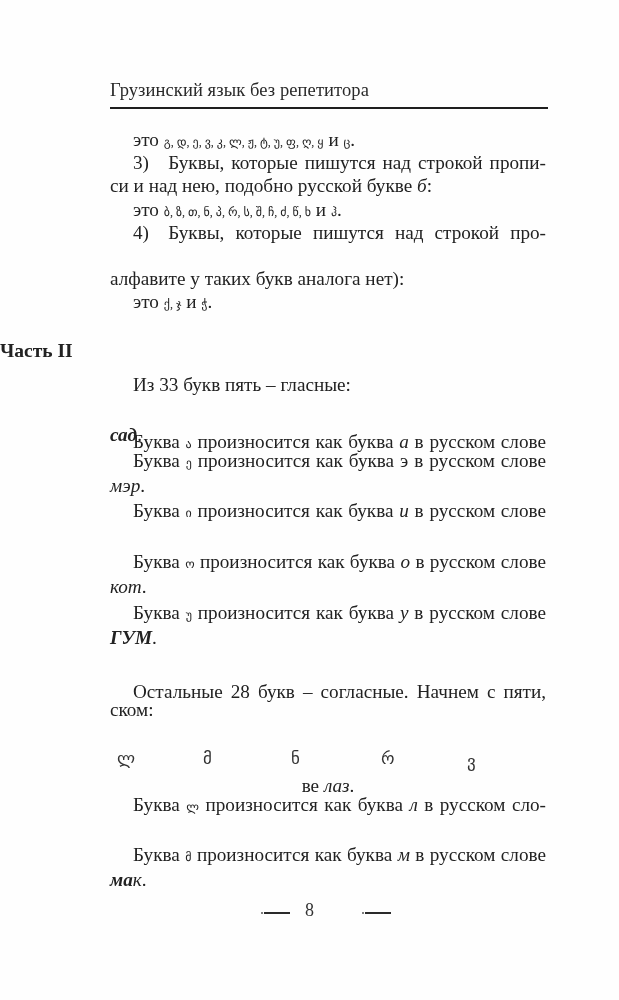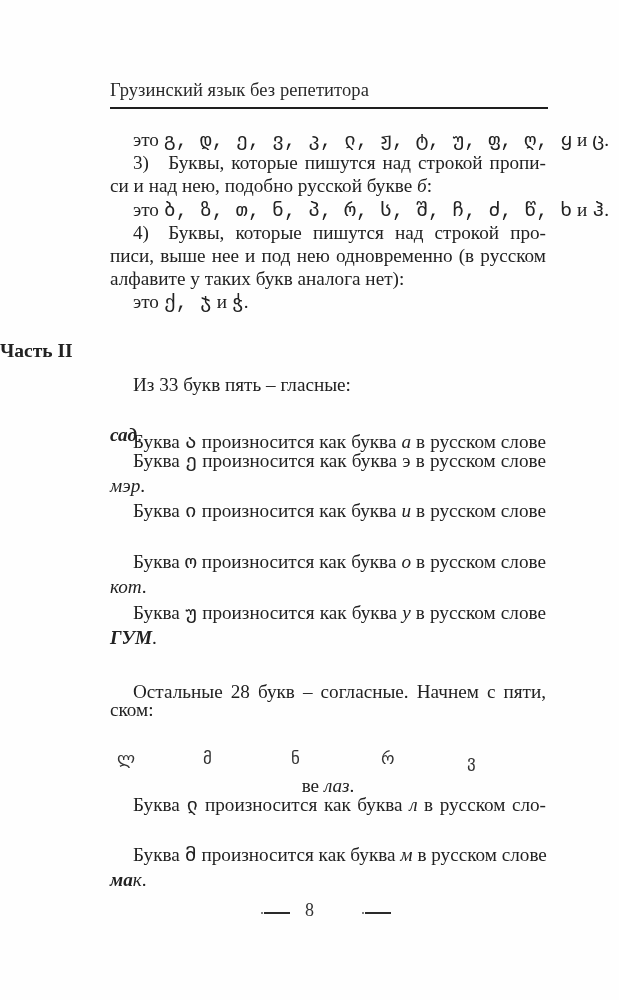--- a/index.html
+++ b/index.html
@@ -5,21 +5,21 @@
     html, body { margin: 0; padding: 0; background: #ffffff; }
     body { width: 619px; height: 1000px; position: relative; overflow: hidden;
            font-family: "Liberation Serif", "DejaVu Serif", serif; color: #222222; }
     .page { position: absolute; left: 0; top: 0; width: 619px; height: 1000px; background: #fefefe; }
     .running-head { position: absolute; left: 110px; top: 80px; font-size: 18.5px; color: #2a2a2a;
                     font-family: "Liberation Serif", "DejaVu Serif", serif; letter-spacing: 0.1px; }
     .head-rule { position: absolute; left: 110px; top: 107px; width: 438px; height: 2px; background: #1e1e1e; }
     .line { position: absolute; left: 110px; width: 436px; font-size: 19.2px; white-space: nowrap; line-height: 24px; }
     .line.indent { left: 133px; width: 413px; }
     .line.justify { text-align: justify; text-align-last: justify; }
-    .geo { font-family: Liberation Mono, monospace; font-size: 20px; }
+    .geo { font-family: Liberation Serif, serif; font-size: 12px; }
     .i { font-style: italic; }
     .bi { font-style: italic; font-weight: bold; }
     .heading { position: absolute; left: 0; width: 619px; text-align: left; top: 340px;
                font-size: 19.5px; font-weight: bold; }
     .letter-row { position: absolute; top: 748px; left: 0; width: 619px; height: 30px; }
     .letter-row span { position: absolute; font-family: "DejaVu Sans", sans-serif; font-size: 17px; color: #333; }
     .folio { position: absolute; top: 900px; left: 0; width: 619px; height: 24px; }
     .folio .dash { position: absolute; top: 12px; height: 1.6px; width: 26px; background: #2a2a2a; }
     .folio .dot { position: absolute; top: 11.5px; width: 2px; height: 2px; background: #555; border-radius: 1px; }
     .folio .num { position: absolute; left: 0; width: 619px; top: 0; text-align: center; font-size: 18px; color: #333; }
@@ -38,21 +38,20 @@
 
   <div class="line indent justify" style="top:151px;">3) Буквы, которые пишутся над строкой пропи-</div>
   <div class="line" style="top:174px;">
     <span>си и над нею, подобно русской букве </span><span class="i">б</span><span>:</span>
   </div>
   <div class="line indent" style="top:198px;">
     <span>это </span><span class="geo">ბ, ზ, თ, ნ, პ, რ, ს, შ, ჩ, ძ, წ, ხ</span><span> и </span><span class="geo">ჰ</span><span>.</span>
   </div>
 
   <div class="line indent justify" style="top:221px;">4) Буквы, которые пишутся над строкой про-</div>
-  <div class="line justify" style="top:244px;">писи, выше нее и под нею одновременно (в русском</div>
   <div class="line" style="top:267px;">алфавите у таких букв аналога нет):</div>
   <div class="line indent" style="top:290px;">
     <span>это </span><span class="geo">ქ, ჯ</span><span> и </span><span class="geo">ჭ</span><span>.</span>
   </div>
 
   <div class="heading">Часть II</div>
 
   <div class="line indent" style="top:373px;">Из 33 букв пять – гласные:</div>
 
   <div class="line indent justify" style="top:398px;margin-top:32px;">

